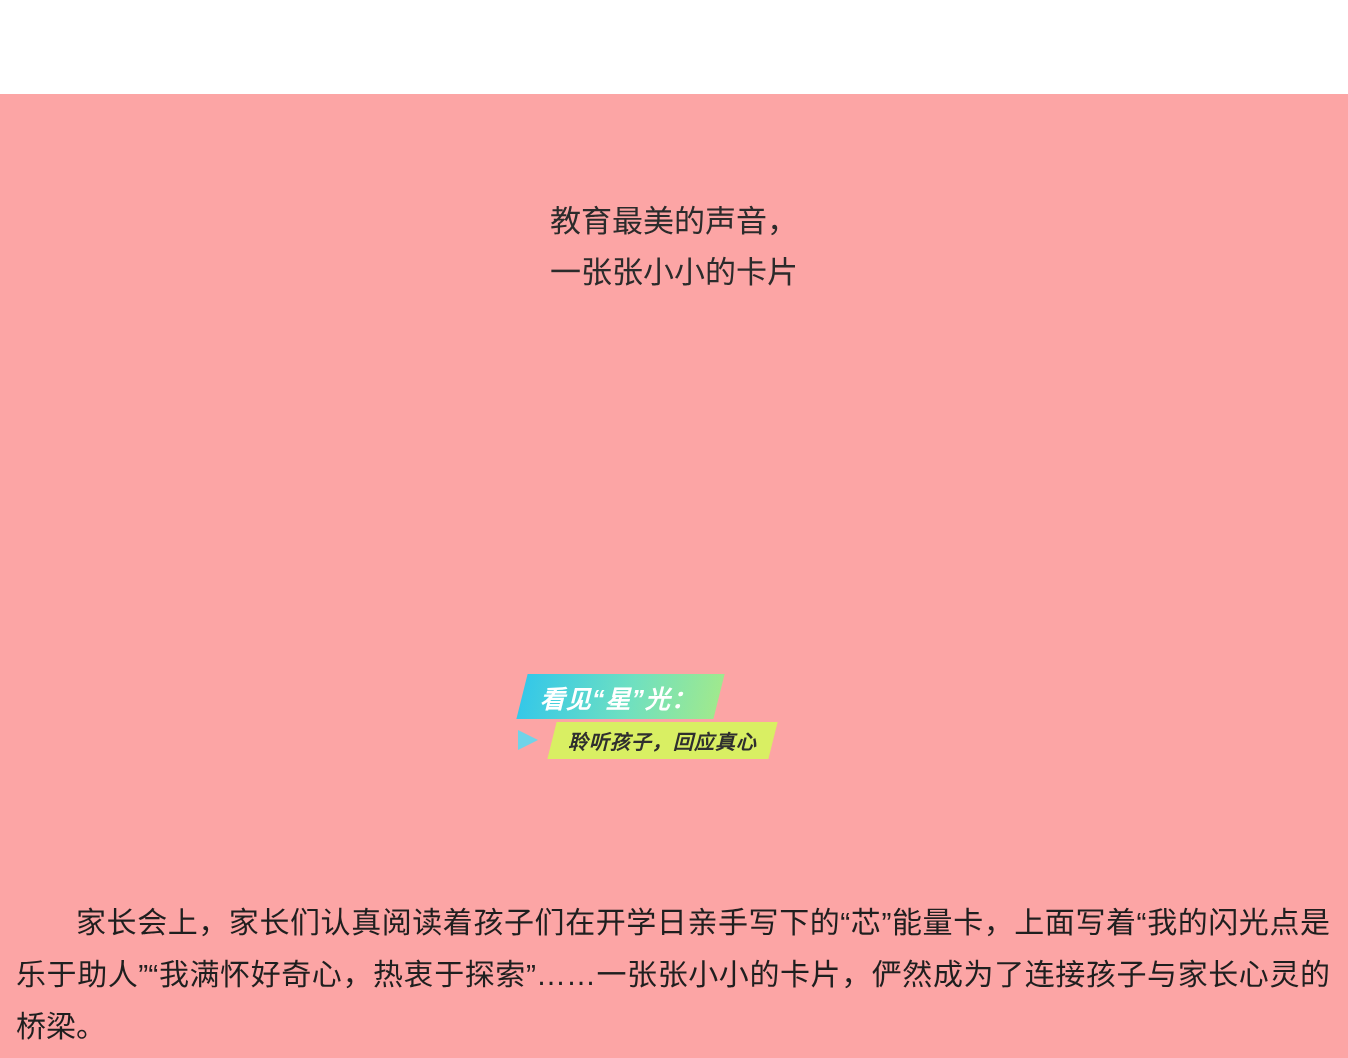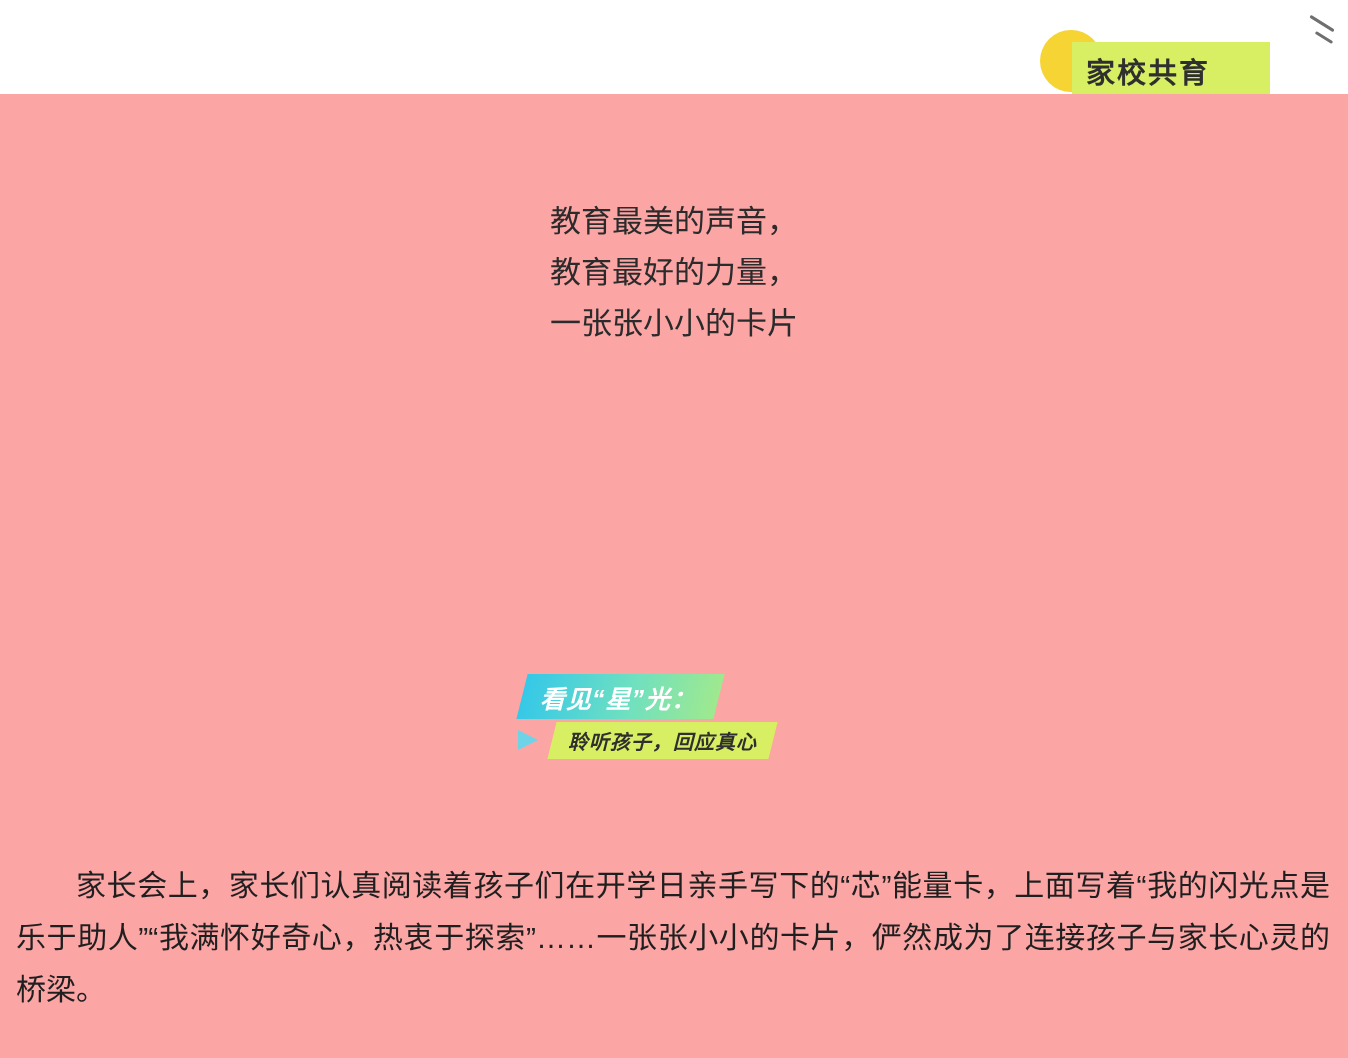--- a/index.html
+++ b/index.html
@@ -115,21 +115,21 @@
     text-justify: inter-ideograph;
   }
   .para.p1 {
     left: 16px;
     top: 351px;
     width: 1314px;
     text-indent: 60px;
   }
   .para.p2 {
     left: 16px;
-    top: 766px;
+    top: 803px;
     width: 1314px;
     text-indent: 60px;
   }
 
   
   .section-head {
     position: absolute;
     left: 0;
     top: 580px;
     width: 1348px;
@@ -184,37 +184,25 @@
     border-top: 10px solid transparent;
     border-bottom: 10px solid transparent;
     border-left: 20px solid #6fd3e8;
   }
 </style>
 </head>
 <body>
 
 <div class="page">
 
-  <div class="top-strip">
-    <div class="badge-wrap">
-      <div class="badge-dot"></div>
-      <div class="badge-plate"></div>
-      <div class="badge-text">家校共育</div>
-    </div>
-    <div class="corner-mark">
-      <span class="m1"></span>
-      <span class="m2"></span>
-    </div>
-  </div>
 
   <div class="body-area">
 
     <div class="poem">
       <div>教育最美的声音，</div>
-      <div>教育最好的力量，</div>
       <div>一张张小小的卡片</div>
     </div>
 
 
     <div class="section-head">
       <div class="banner-main">
         <span class="txt">看见“星”光：</span>
       </div>
       <div class="banner-arrow"></div>
       <div class="banner-sub">

